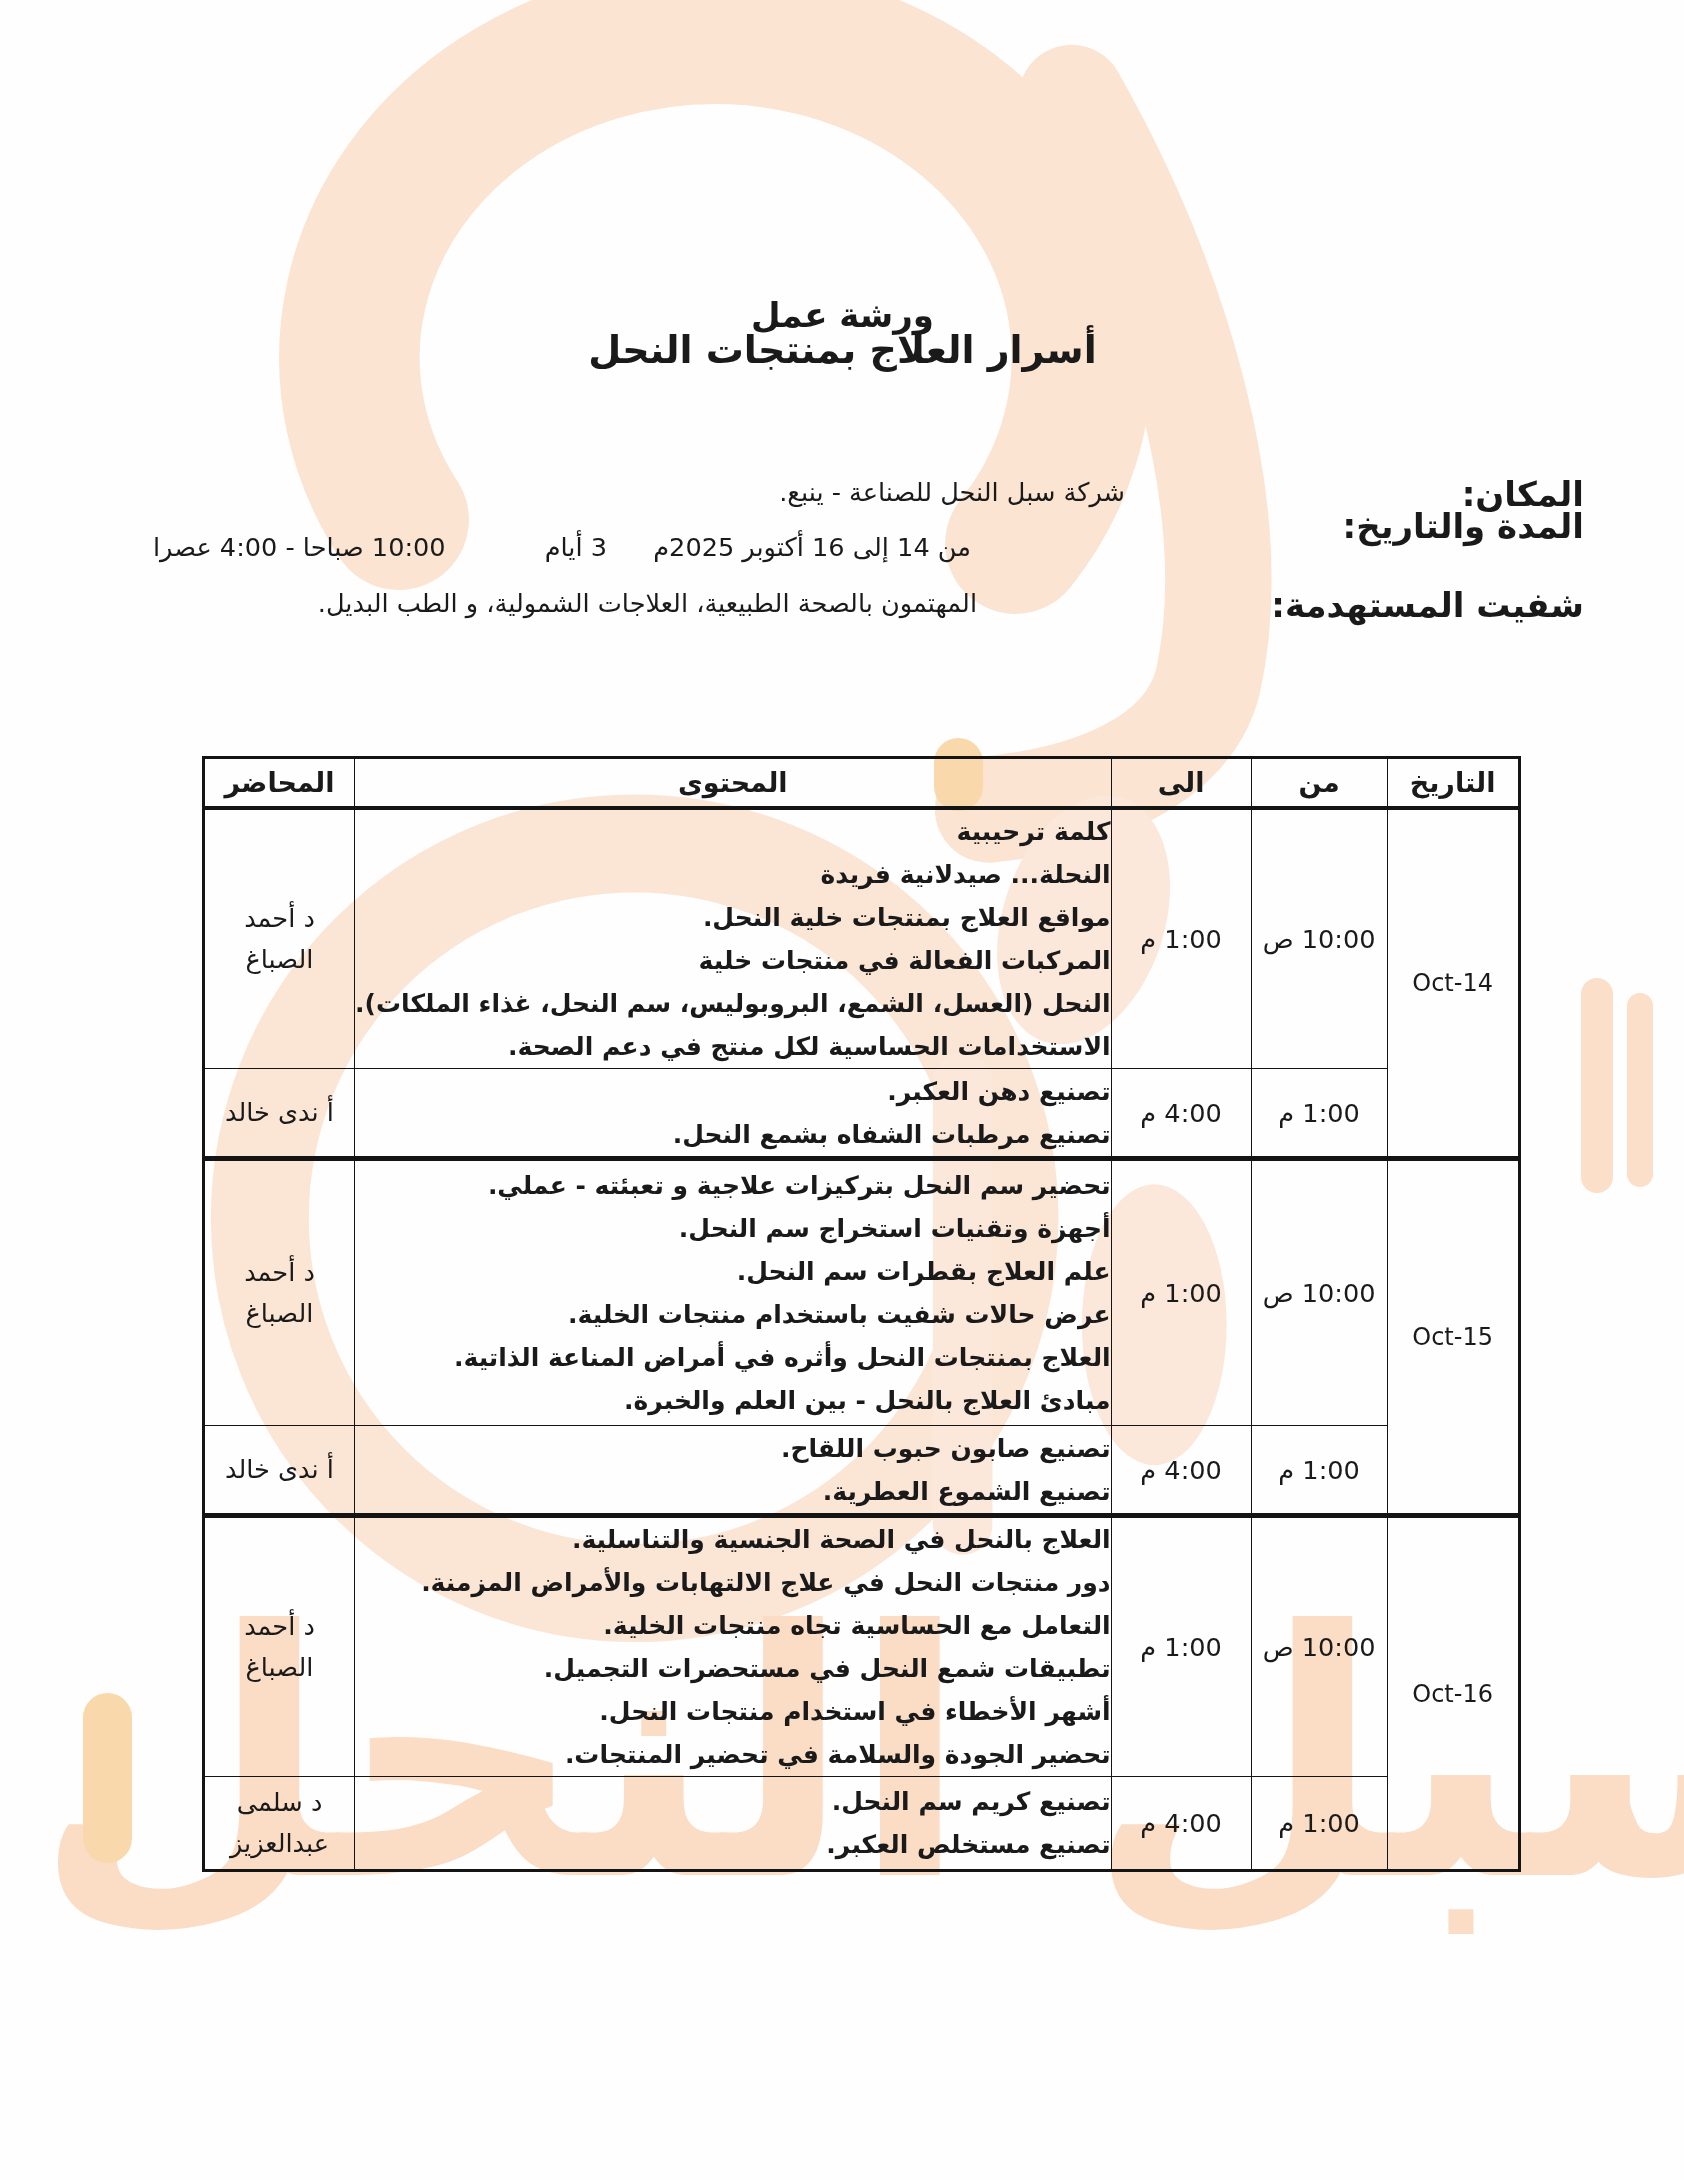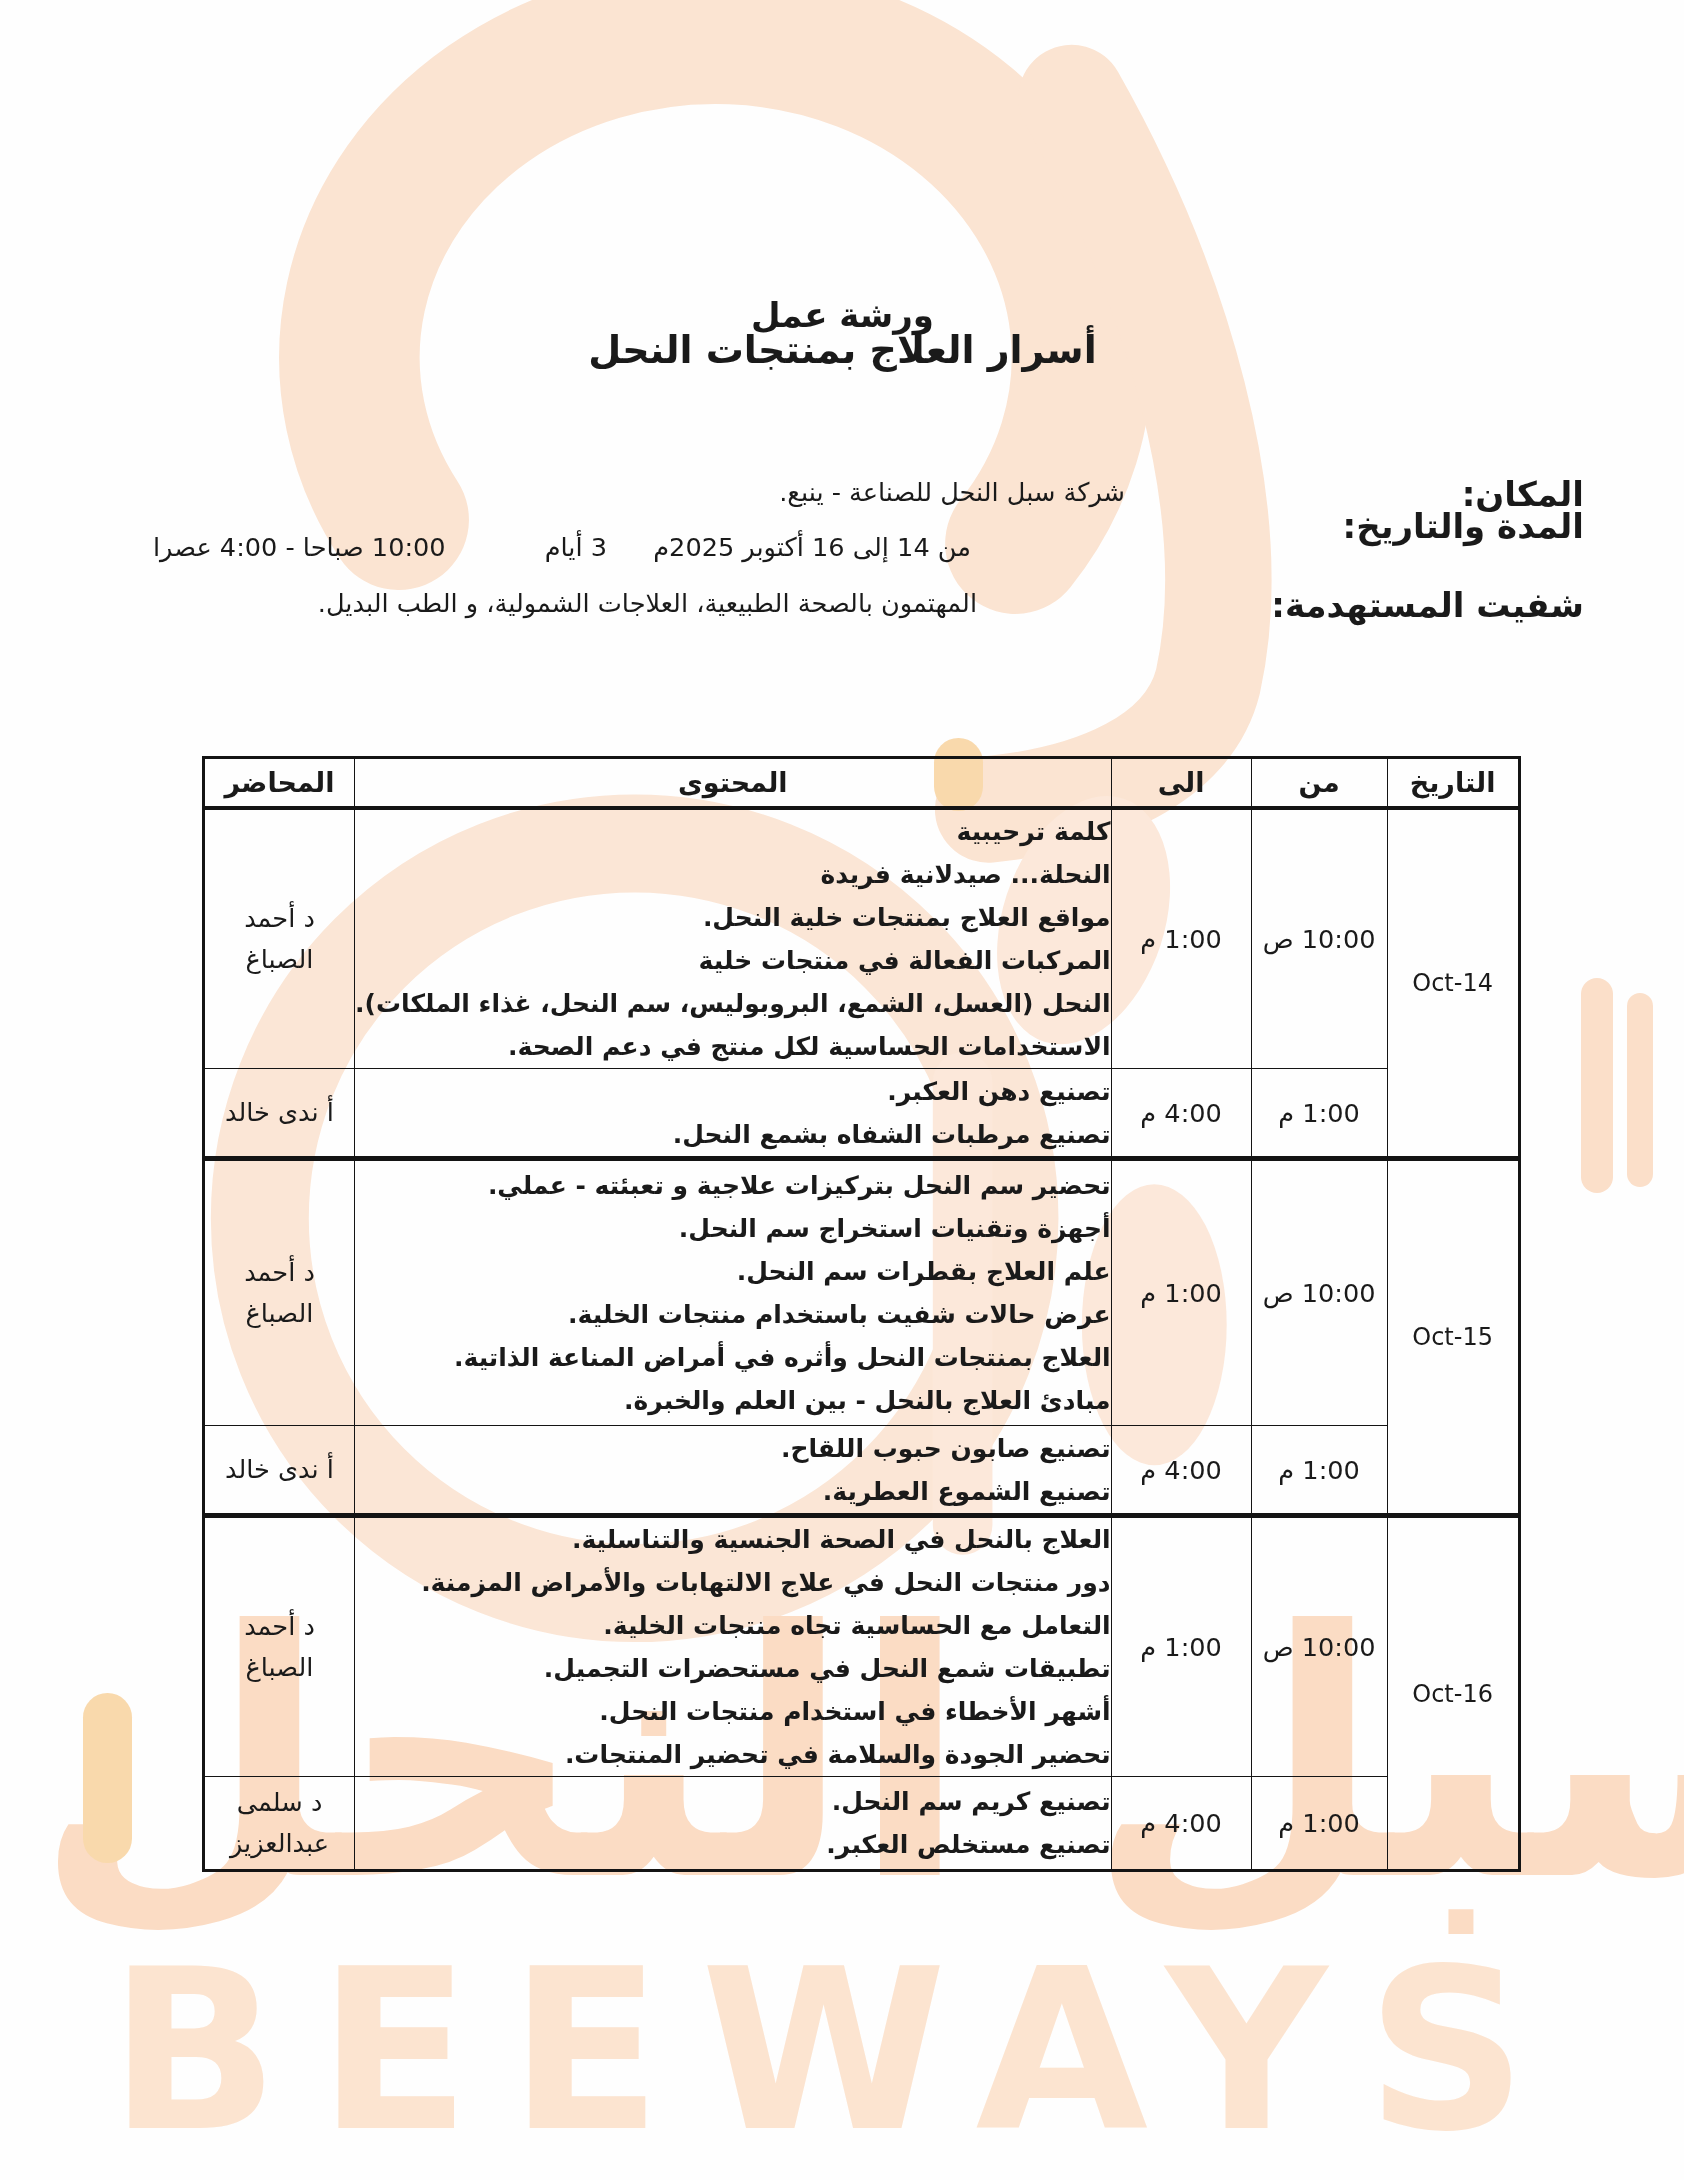--- a/index.html
+++ b/index.html
@@ -66,21 +66,20 @@
 
       <path d="M 1258 115 C 1380 330 1462 600 1418 800 C 1395 892 1285 938 1160 950" fill="none" stroke="#fbe4d2" stroke-width="125" stroke-linecap="round"></path>
 
       <circle cx="745" cy="1430" r="440" fill="none" stroke="#fbe6d6" stroke-width="115"></circle>
 
       <ellipse cx="1272" cy="1080" rx="95" ry="150" fill="#fce8da" transform="rotate(18 1272 1080)"></ellipse>
       <ellipse cx="1355" cy="1555" rx="85" ry="165" fill="#fce8da"></ellipse>
       <rect x="1095" y="1235" width="70" height="590" rx="35" fill="#fce8da"></rect>
     </svg>
     <div class="wm-callig">سبل النحل</div>
-    <div class="wm-brand">BEEWAYS</div>
     <div class="wm-bar tan" style="left:83px; top:1693px; width:49px; height:170px;"></div>
     <div class="wm-bar tan" style="left:934px; top:738px; width:49px; height:73px;"></div>
     <div class="wm-bar" style="left:1581px; top:978px; width:32px; height:215px;"></div>
     <div class="wm-bar" style="left:1627px; top:993px; width:25.6px; height:194px;"></div>
   </div>
 
   <div id="content">
 
     <div class="title1">ورشة عمل</div>
     <div class="title2">أسرار العلاج بمنتجات النحل</div>

